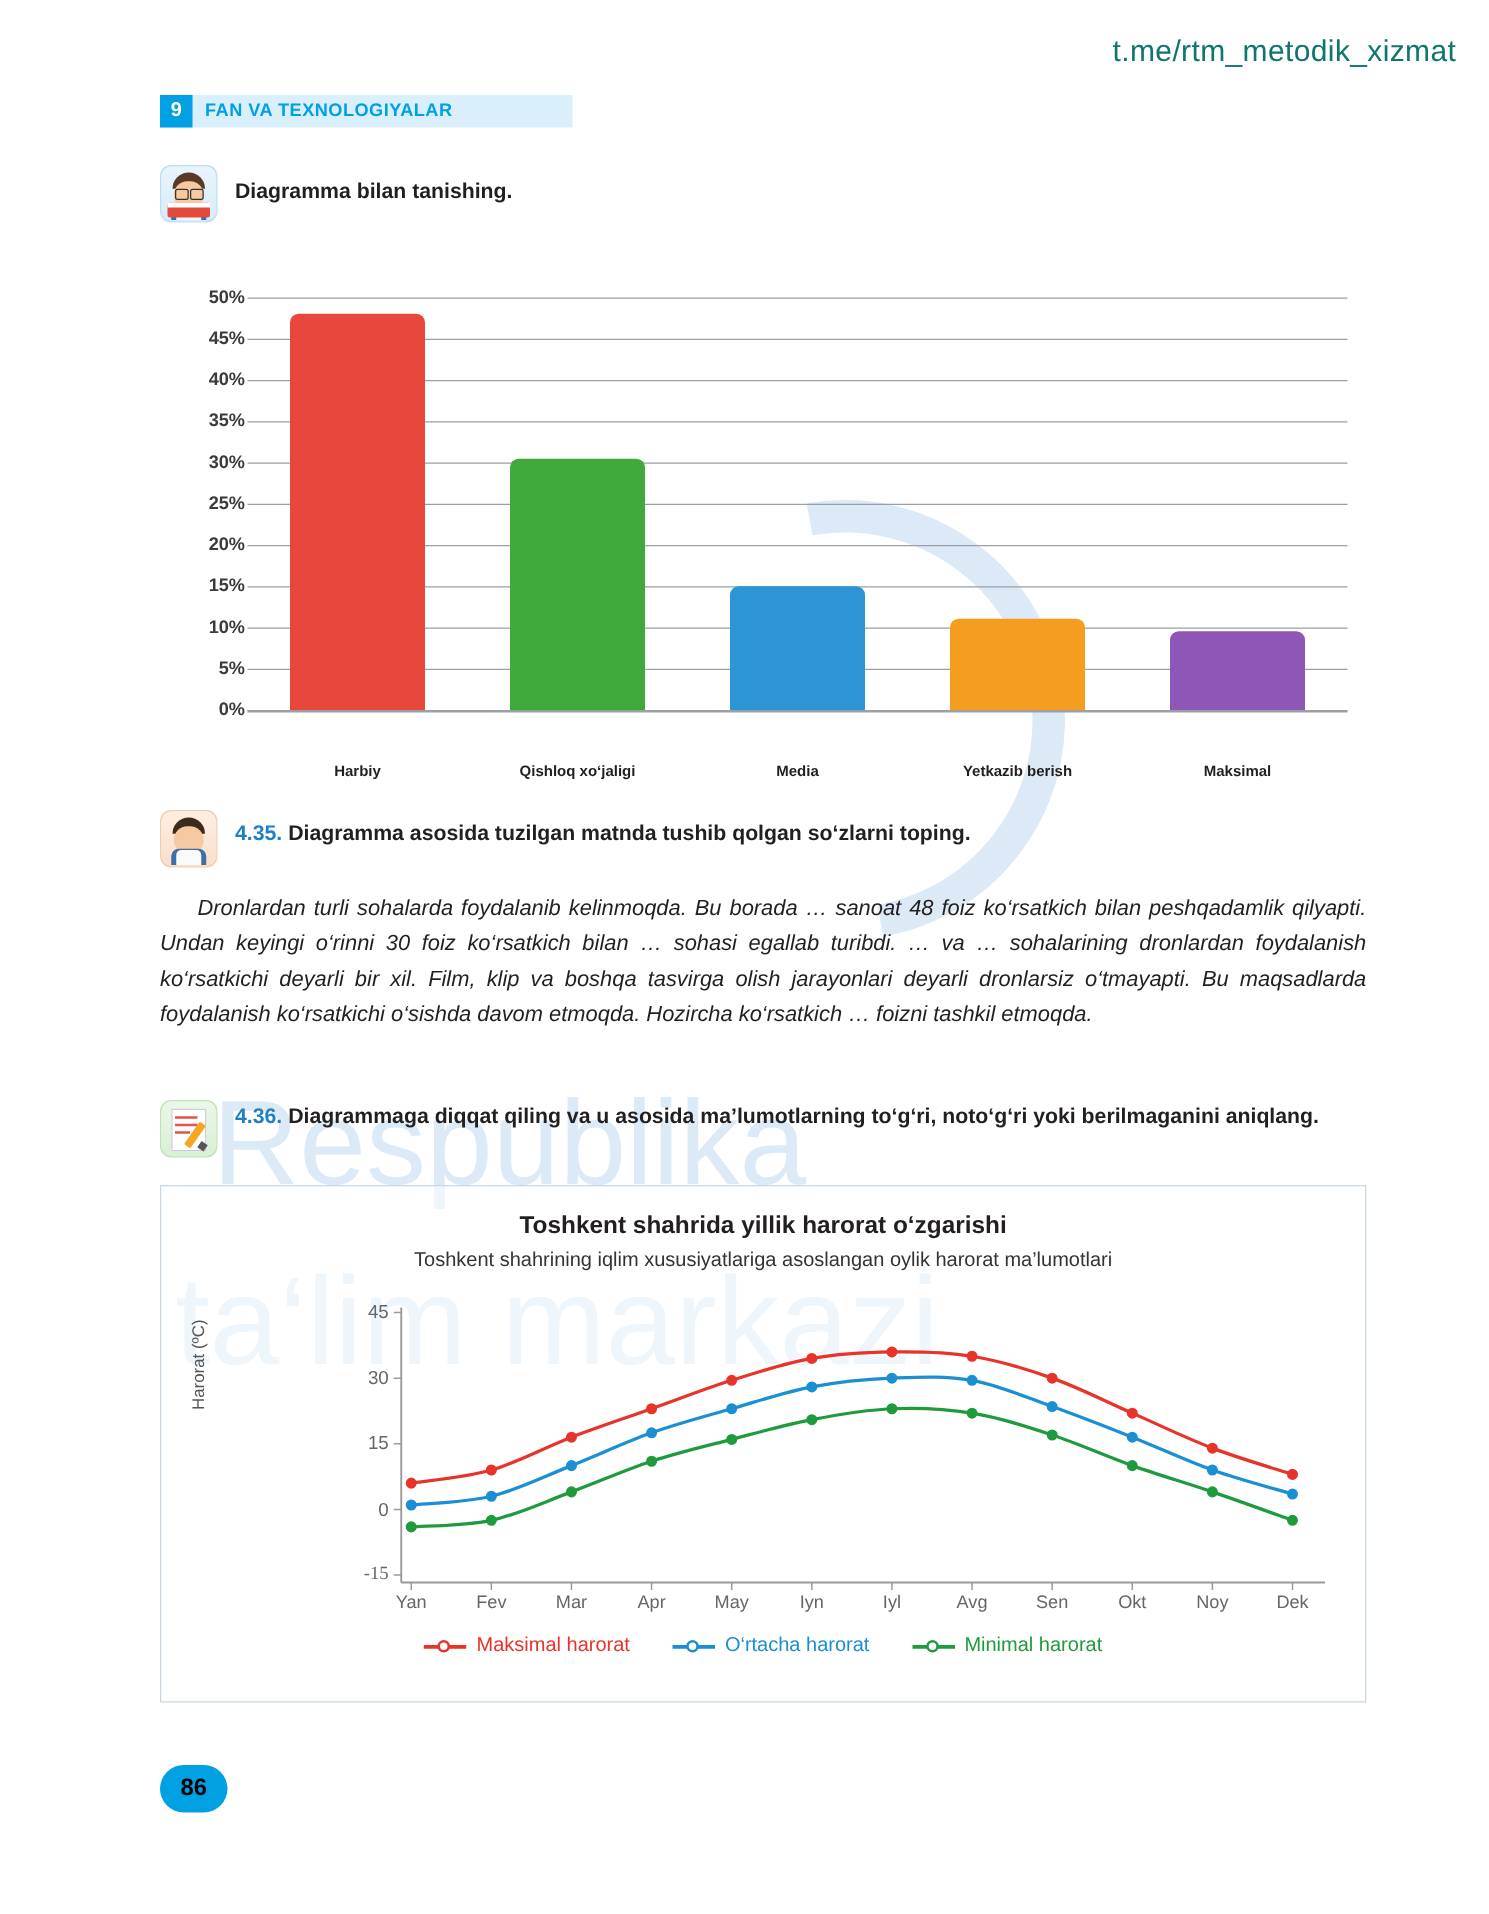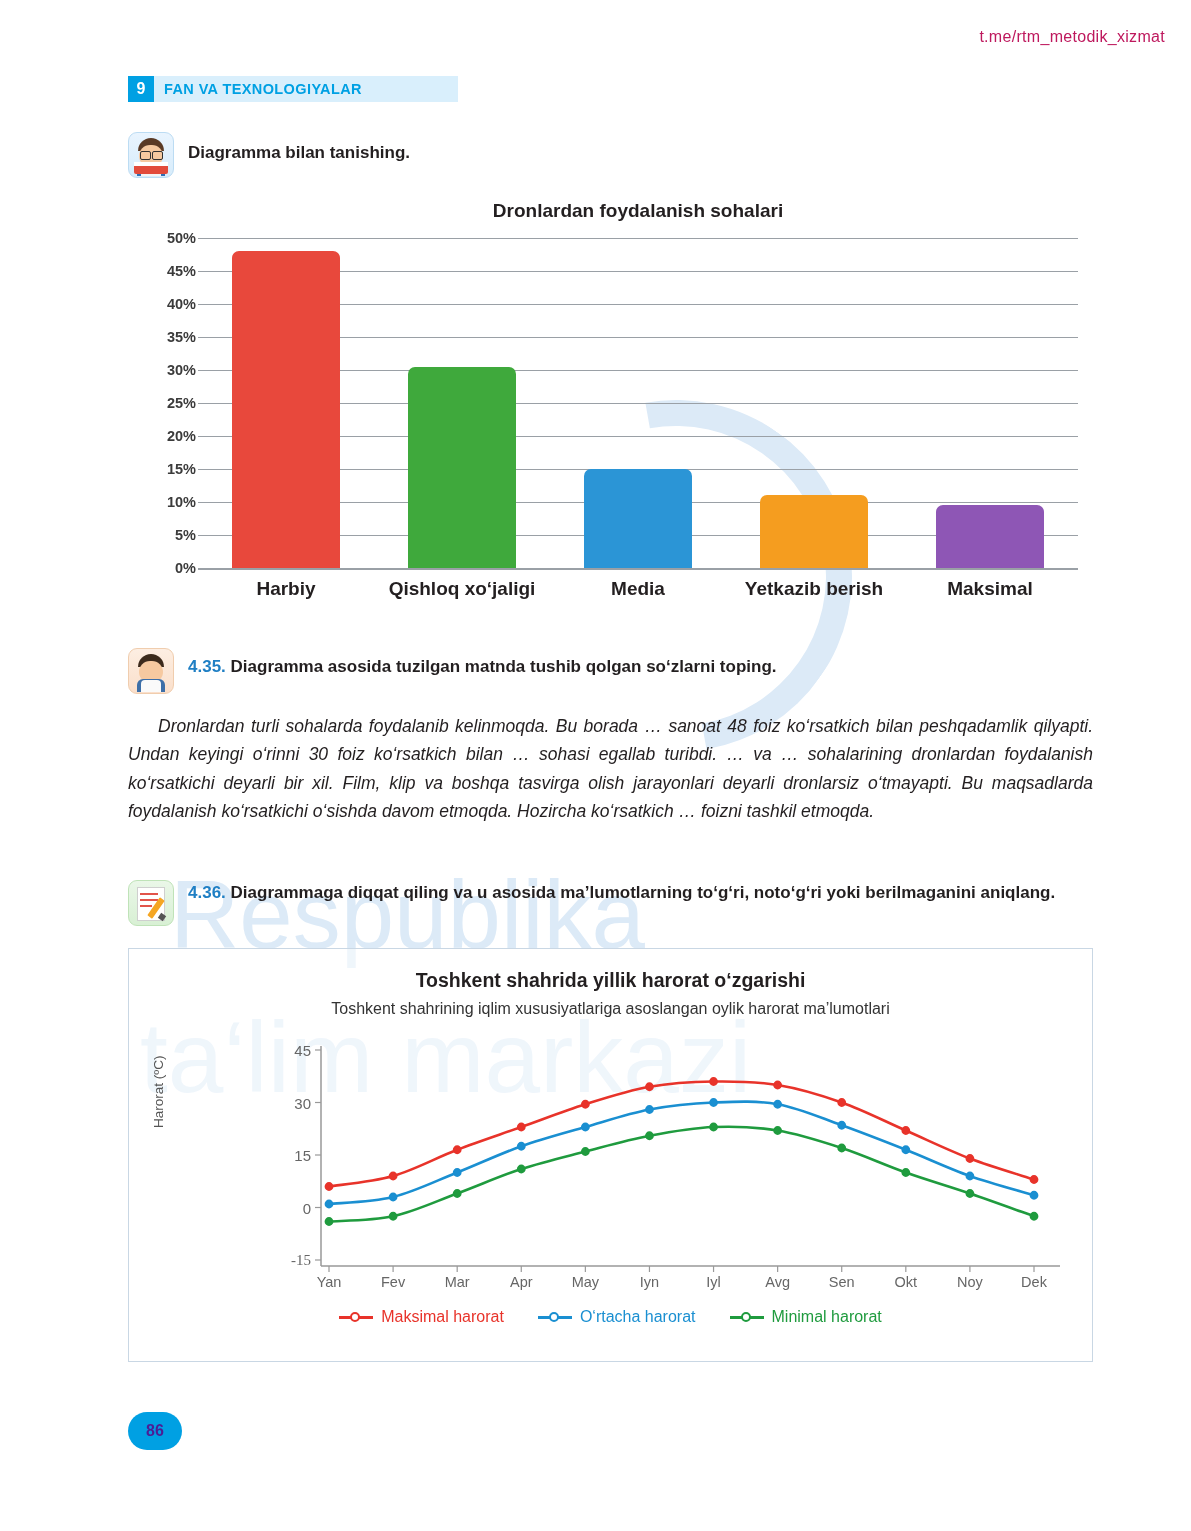--- a/index.html
+++ b/index.html
@@ -41,22 +41,22 @@
     border-left-color: transparent;
     border-bottom-color: transparent;
     transform: rotate(35deg);
   }
 
   
   .tg-link {
     position: absolute;
     right: 26px;
     top: 28px;
-    font-size: 16px;
-    color: #be185d;
+    font-size: 24px;
+    color: #0f766e;
     letter-spacing: .3px;
     z-index: 5;
   }
   .chapter-bar {
     position: absolute;
     left: 128px;
     top: 76px;
     height: 26px;
     width: 330px;
     background: #d9effc;
@@ -183,22 +183,23 @@
   .bc-xlabels {
     position: absolute;
     left: 70px;
     top: 378px;
     width: 880px;
     display: flex;
   }
   .bc-xlabel {
     flex: 1 1 0;
     text-align: center;
-    font-size: 19px;
-    font-weight: bold;
+    font-size: 12px;
+    font-weight: bold;
+    margin-top: 32px;
   }
   .bc-axis-bottom {
     position: absolute;
     left: 70px;
     top: 368px;
     width: 880px;
     height: 2px;
     background: #9aa0a6;
   }
 
@@ -281,26 +282,26 @@
   .lg-mark .dot { position:absolute; left:11px; top:1px; width:10px; height:10px; border-radius:50%; background:#fff; border:2.5px solid; box-sizing:border-box;}
 
   
   .page-num {
     position: absolute;
     left: 128px;
     top: 1412px;
     width: 54px;
     height: 38px;
     background: #00a0e3;
-    color: #4c1d95;
+    color: #000000;
     border-radius: 19px;
     display: flex;
     align-items: center;
     justify-content: center;
-    font-size: 16px;
+    font-size: 19px;
     font-weight: bold;
     z-index: 5;
   }
 </style>
 </head>
 <body>
 
 <div class="watermark">
   <div class="wm-swirl"></div>
   <div class="wm-text wm-resp">Respublika</div>
@@ -324,21 +325,20 @@
       <div class="f-shirt"></div>
     <div class="f-book"></div>
       <div class="f-book2"></div>
   </div>
   <div class="task-text" style="padding-top:10px;">
     <span>Diagramma bilan tanishing.</span>
   </div>
 </div>
 
 <div class="bar-chart">
-  <div class="bc-title">Dronlardan foydalanish sohalari</div>
 
   <div class="bc-plot" id="bc-plot">
 
   <div class="bc-grid-line" style="top: 0px;"></div>
       <div class="bc-ytick" style="top: 0px;">50%</div>
       <div class="bc-grid-line" style="top: 33px;"></div>
       <div class="bc-ytick" style="top: 33px;">45%</div>
       <div class="bc-grid-line" style="top: 66px;"></div>
       <div class="bc-ytick" style="top: 66px;">40%</div>
       <div class="bc-grid-line" style="top: 99px;"></div>

